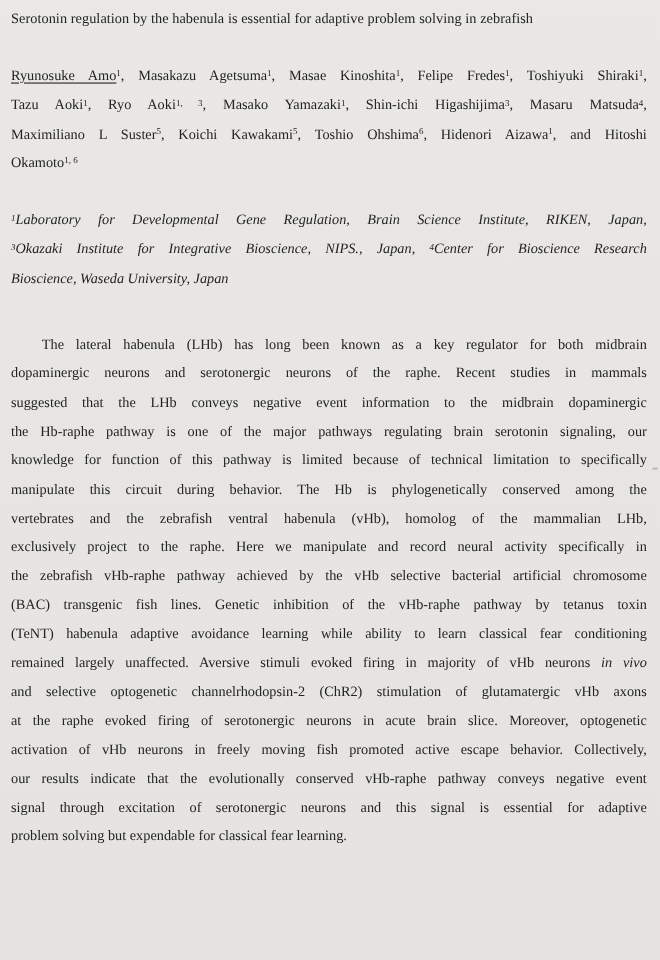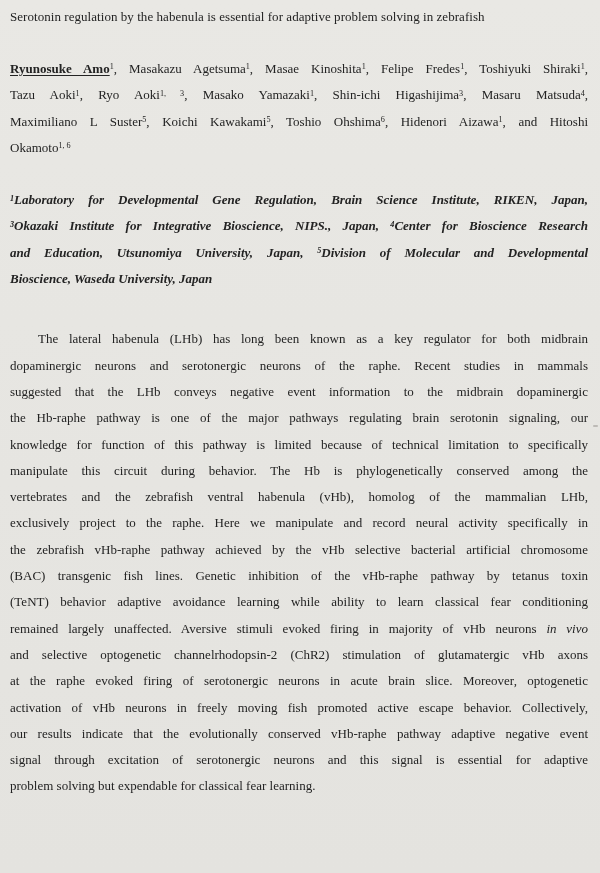--- a/index.html
+++ b/index.html
@@ -26,30 +26,30 @@
   }
   .line {
     font-size: 13px;
     line-height: 26.3px;
     text-align: justify;
     text-align-last: justify;
   }
   .line.last { text-align-last: left; }
   .line.indent { text-indent: 28px; }
   .authors { margin-top: 26px; }
-  .affiliations { margin-top: 26px; font-style: italic; font-weight: bold; }
+  .affiliations { margin-top: 26px; font-style: italic; }
   .abstract { margin-top: 34px; }
   sup {
     font-size: 8.2px;
     line-height: 0;
     vertical-align: baseline;
     position: relative;
     top: -0.45em;
   }
-  .ul { text-decoration: underline; text-underline-offset: 2px; font-weight: bold; }
+  .ul { text-decoration: underline; text-underline-offset: 2px; }
   .it { font-style: italic; }
   .speck {
     position: absolute;
     background: #9a9893;
     opacity: 0.55;
     border-radius: 1px;
   }
 </style>
 </head>
 <body>
@@ -60,39 +60,38 @@
   <div class="authors">
       <div class="line"><span class="ul">Ryunosuke Amo</span><sup>1</sup>, Masakazu Agetsuma<sup>1</sup>, Masae Kinoshita<sup>1</sup>, Felipe Fredes<sup>1</sup>, Toshiyuki Shiraki<sup>1</sup>,</div>
       <div class="line">Tazu Aoki<sup>1</sup>, Ryo Aoki<sup>1, 3</sup>, Masako Yamazaki<sup>1</sup>, Shin-ichi Higashijima<sup>3</sup>, Masaru Matsuda<sup>4</sup>,</div>
       <div class="line">Maximiliano L Suster<sup>5</sup>, Koichi Kawakami<sup>5</sup>, Toshio Ohshima<sup>6</sup>, Hidenori Aizawa<sup>1</sup>, and Hitoshi</div>
       <div class="line last">Okamoto<sup>1, 6</sup></div>
     </div>
 
   <div class="affiliations">
       <div class="line"><sup>1</sup>Laboratory for Developmental Gene Regulation, Brain Science Institute, RIKEN, Japan,</div>
       <div class="line"><sup>3</sup>Okazaki Institute for Integrative Bioscience, NIPS., Japan, <sup>4</sup>Center for Bioscience Research</div>
-      <div class="line">and Education, Utsunomiya University, Japan, <sup>5</sup>Division of Molecular and Developmental</div>
       <div class="line last">Bioscience, Waseda University, Japan</div>
     </div>
 
   <div class="abstract">
       <div class="line indent">The lateral habenula (LHb) has long been known as a key regulator for both midbrain</div>
       <div class="line">dopaminergic neurons and serotonergic neurons of the raphe. Recent studies in mammals</div>
       <div class="line">suggested that the LHb conveys negative event information to the midbrain dopaminergic</div>
       <div class="line">the Hb-raphe pathway is one of the major pathways regulating brain serotonin signaling, our</div>
       <div class="line">knowledge for function of this pathway is limited because of technical limitation to specifically</div>
       <div class="line">manipulate this circuit during behavior. The Hb is phylogenetically conserved among the</div>
       <div class="line">vertebrates and the zebrafish ventral habenula (vHb), homolog of the mammalian LHb,</div>
       <div class="line">exclusively project to the raphe. Here we manipulate and record neural activity specifically in</div>
       <div class="line">the zebrafish vHb-raphe pathway achieved by the vHb selective bacterial artificial chromosome</div>
       <div class="line">(BAC) transgenic fish lines. Genetic inhibition of the vHb-raphe pathway by tetanus toxin</div>
-      <div class="line">(TeNT) behavior adaptive avoidance learning while ability to learn classical fear conditioning</div>
+      <div class="line">(TeNT) habenula adaptive avoidance learning while ability to learn classical fear conditioning</div>
       <div class="line">remained largely unaffected. Aversive stimuli evoked firing in majority of vHb neurons <span class="it">in vivo</span></div>
       <div class="line">and selective optogenetic channelrhodopsin-2 (ChR2) stimulation of glutamatergic vHb axons</div>
       <div class="line">at the raphe evoked firing of serotonergic neurons in acute brain slice. Moreover, optogenetic</div>
       <div class="line">activation of vHb neurons in freely moving fish promoted active escape behavior. Collectively,</div>
-      <div class="line">our results indicate that the evolutionally conserved vHb-raphe pathway adaptive negative event</div>
+      <div class="line">our results indicate that the evolutionally conserved vHb-raphe pathway conveys negative event</div>
       <div class="line">signal through excitation of serotonergic neurons and this signal is essential for adaptive</div>
       <div class="line last">problem solving but expendable for classical fear learning.</div>
     </div>
 
   <div class="speck" style="right:2px; top:425px; width:5px; height:2px;"></div>
 </div>
 
 </body></html>

